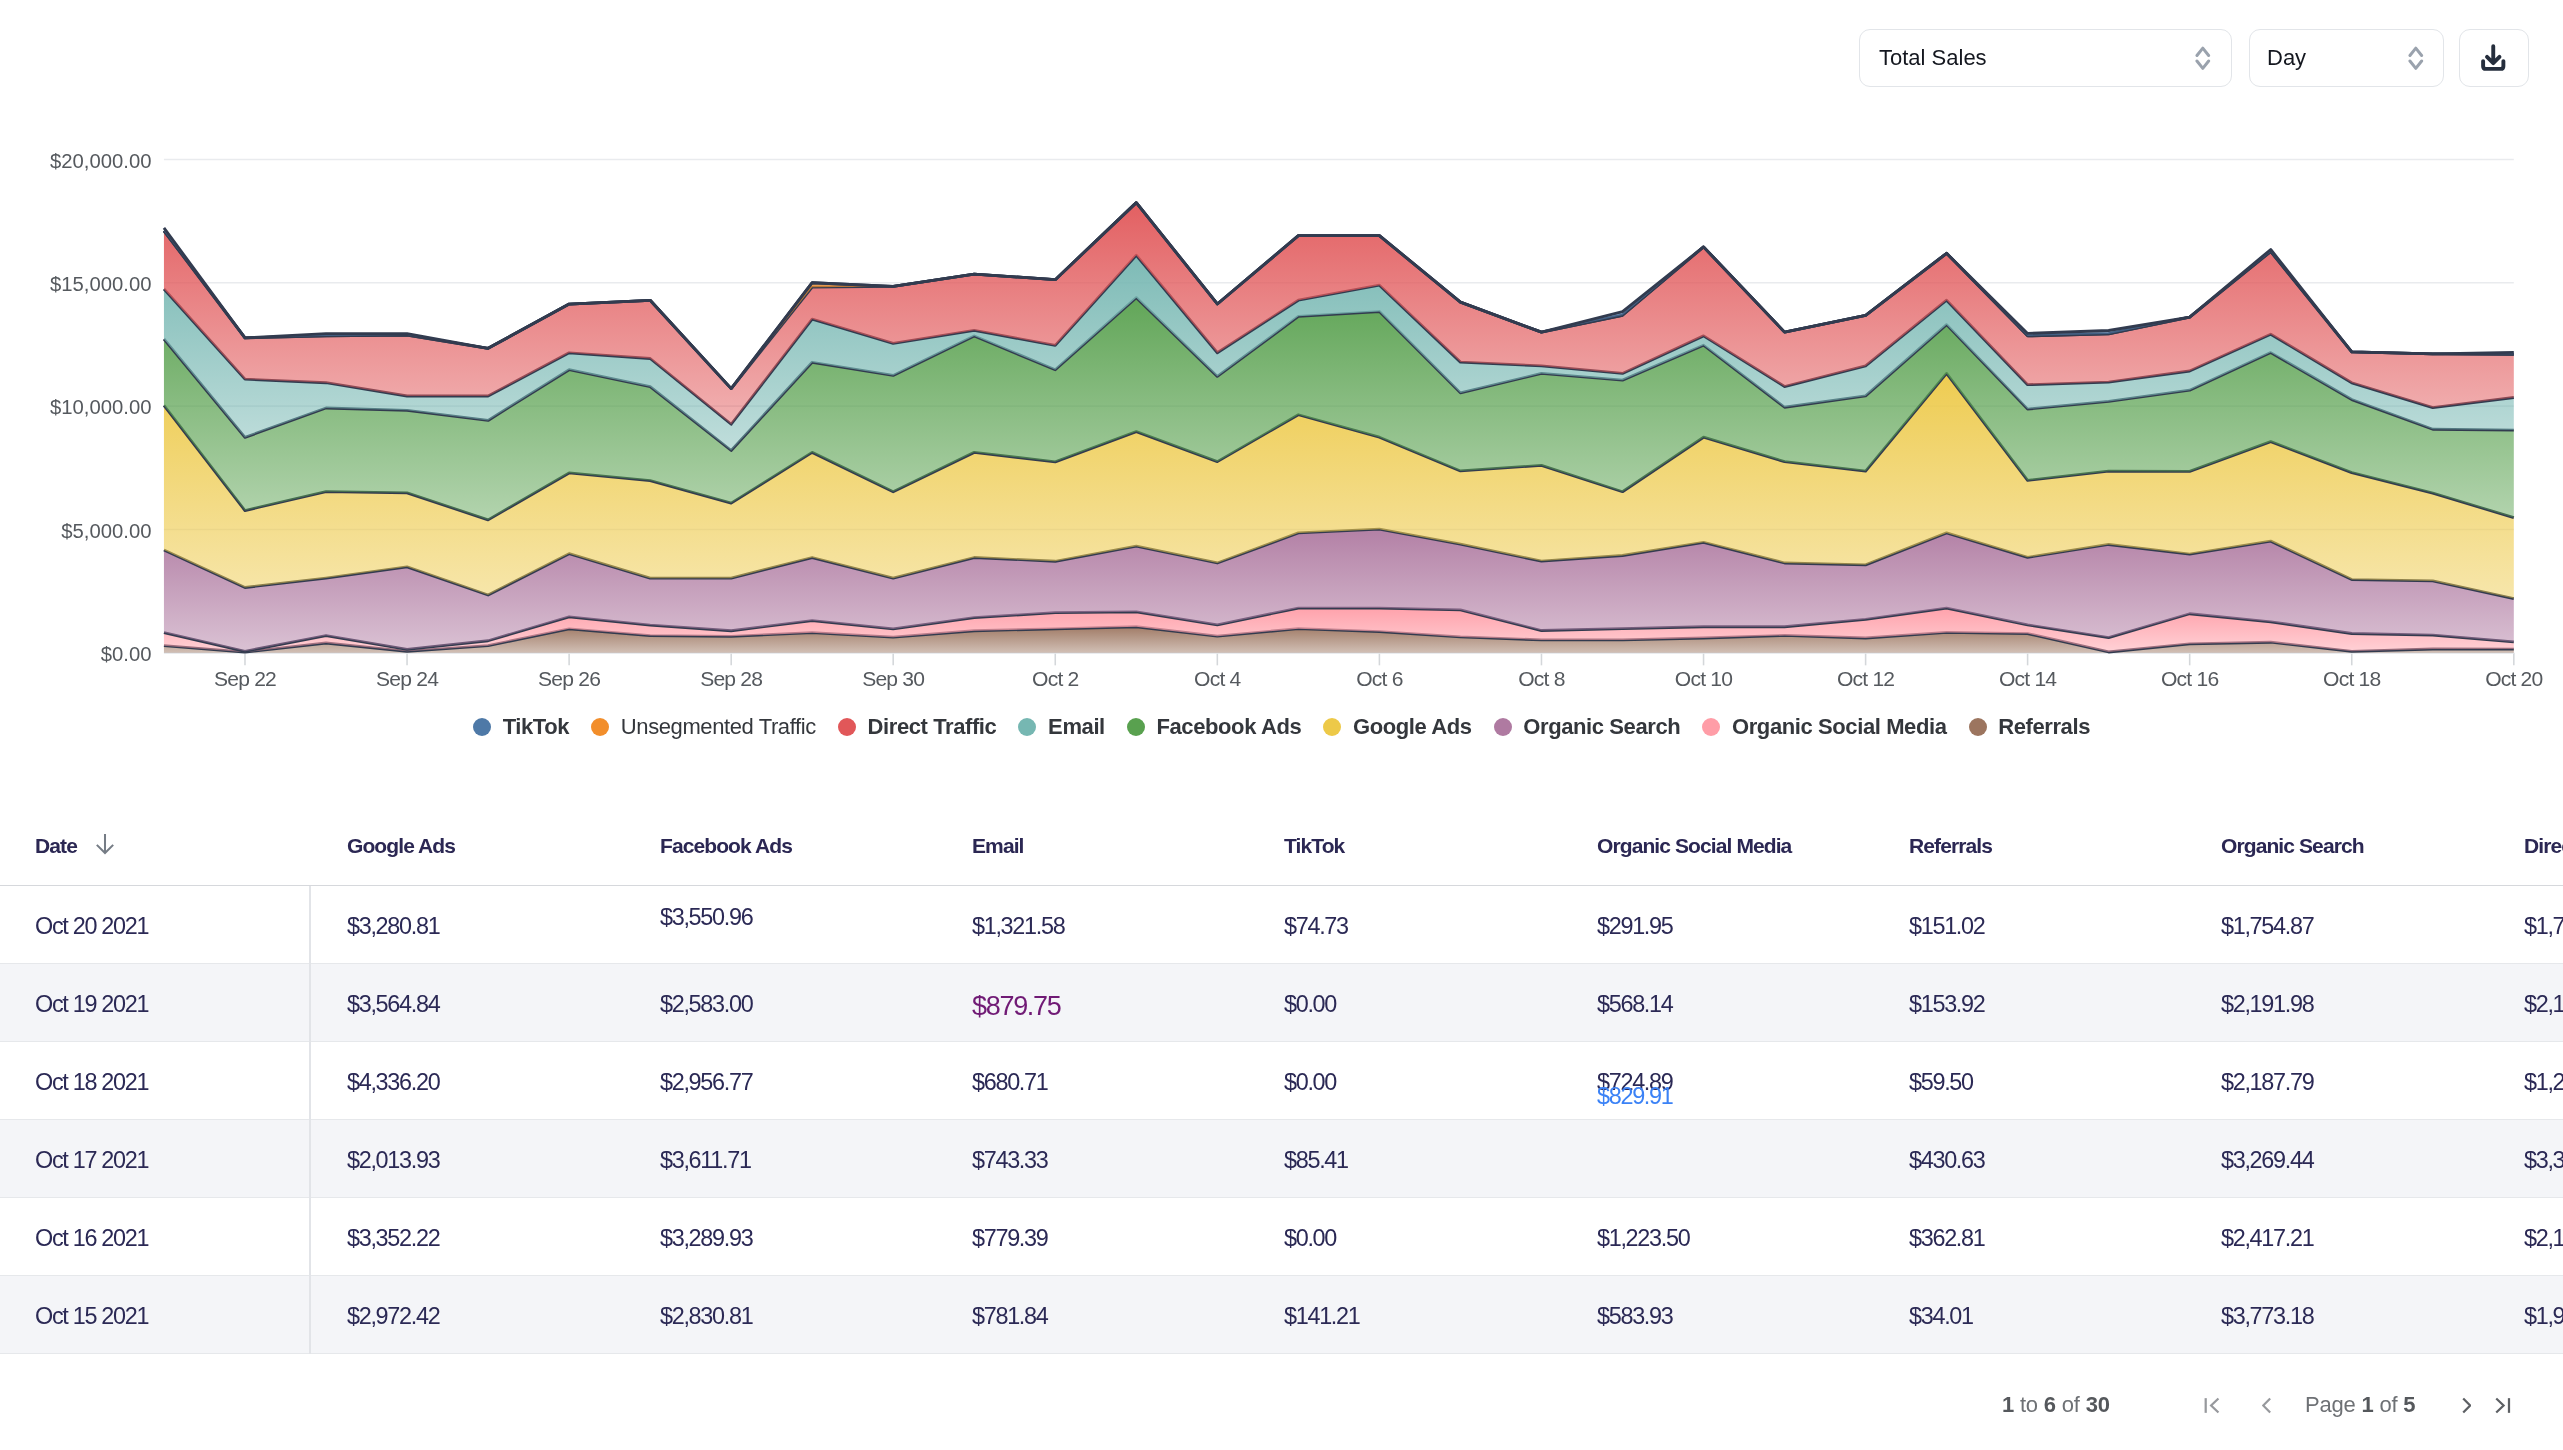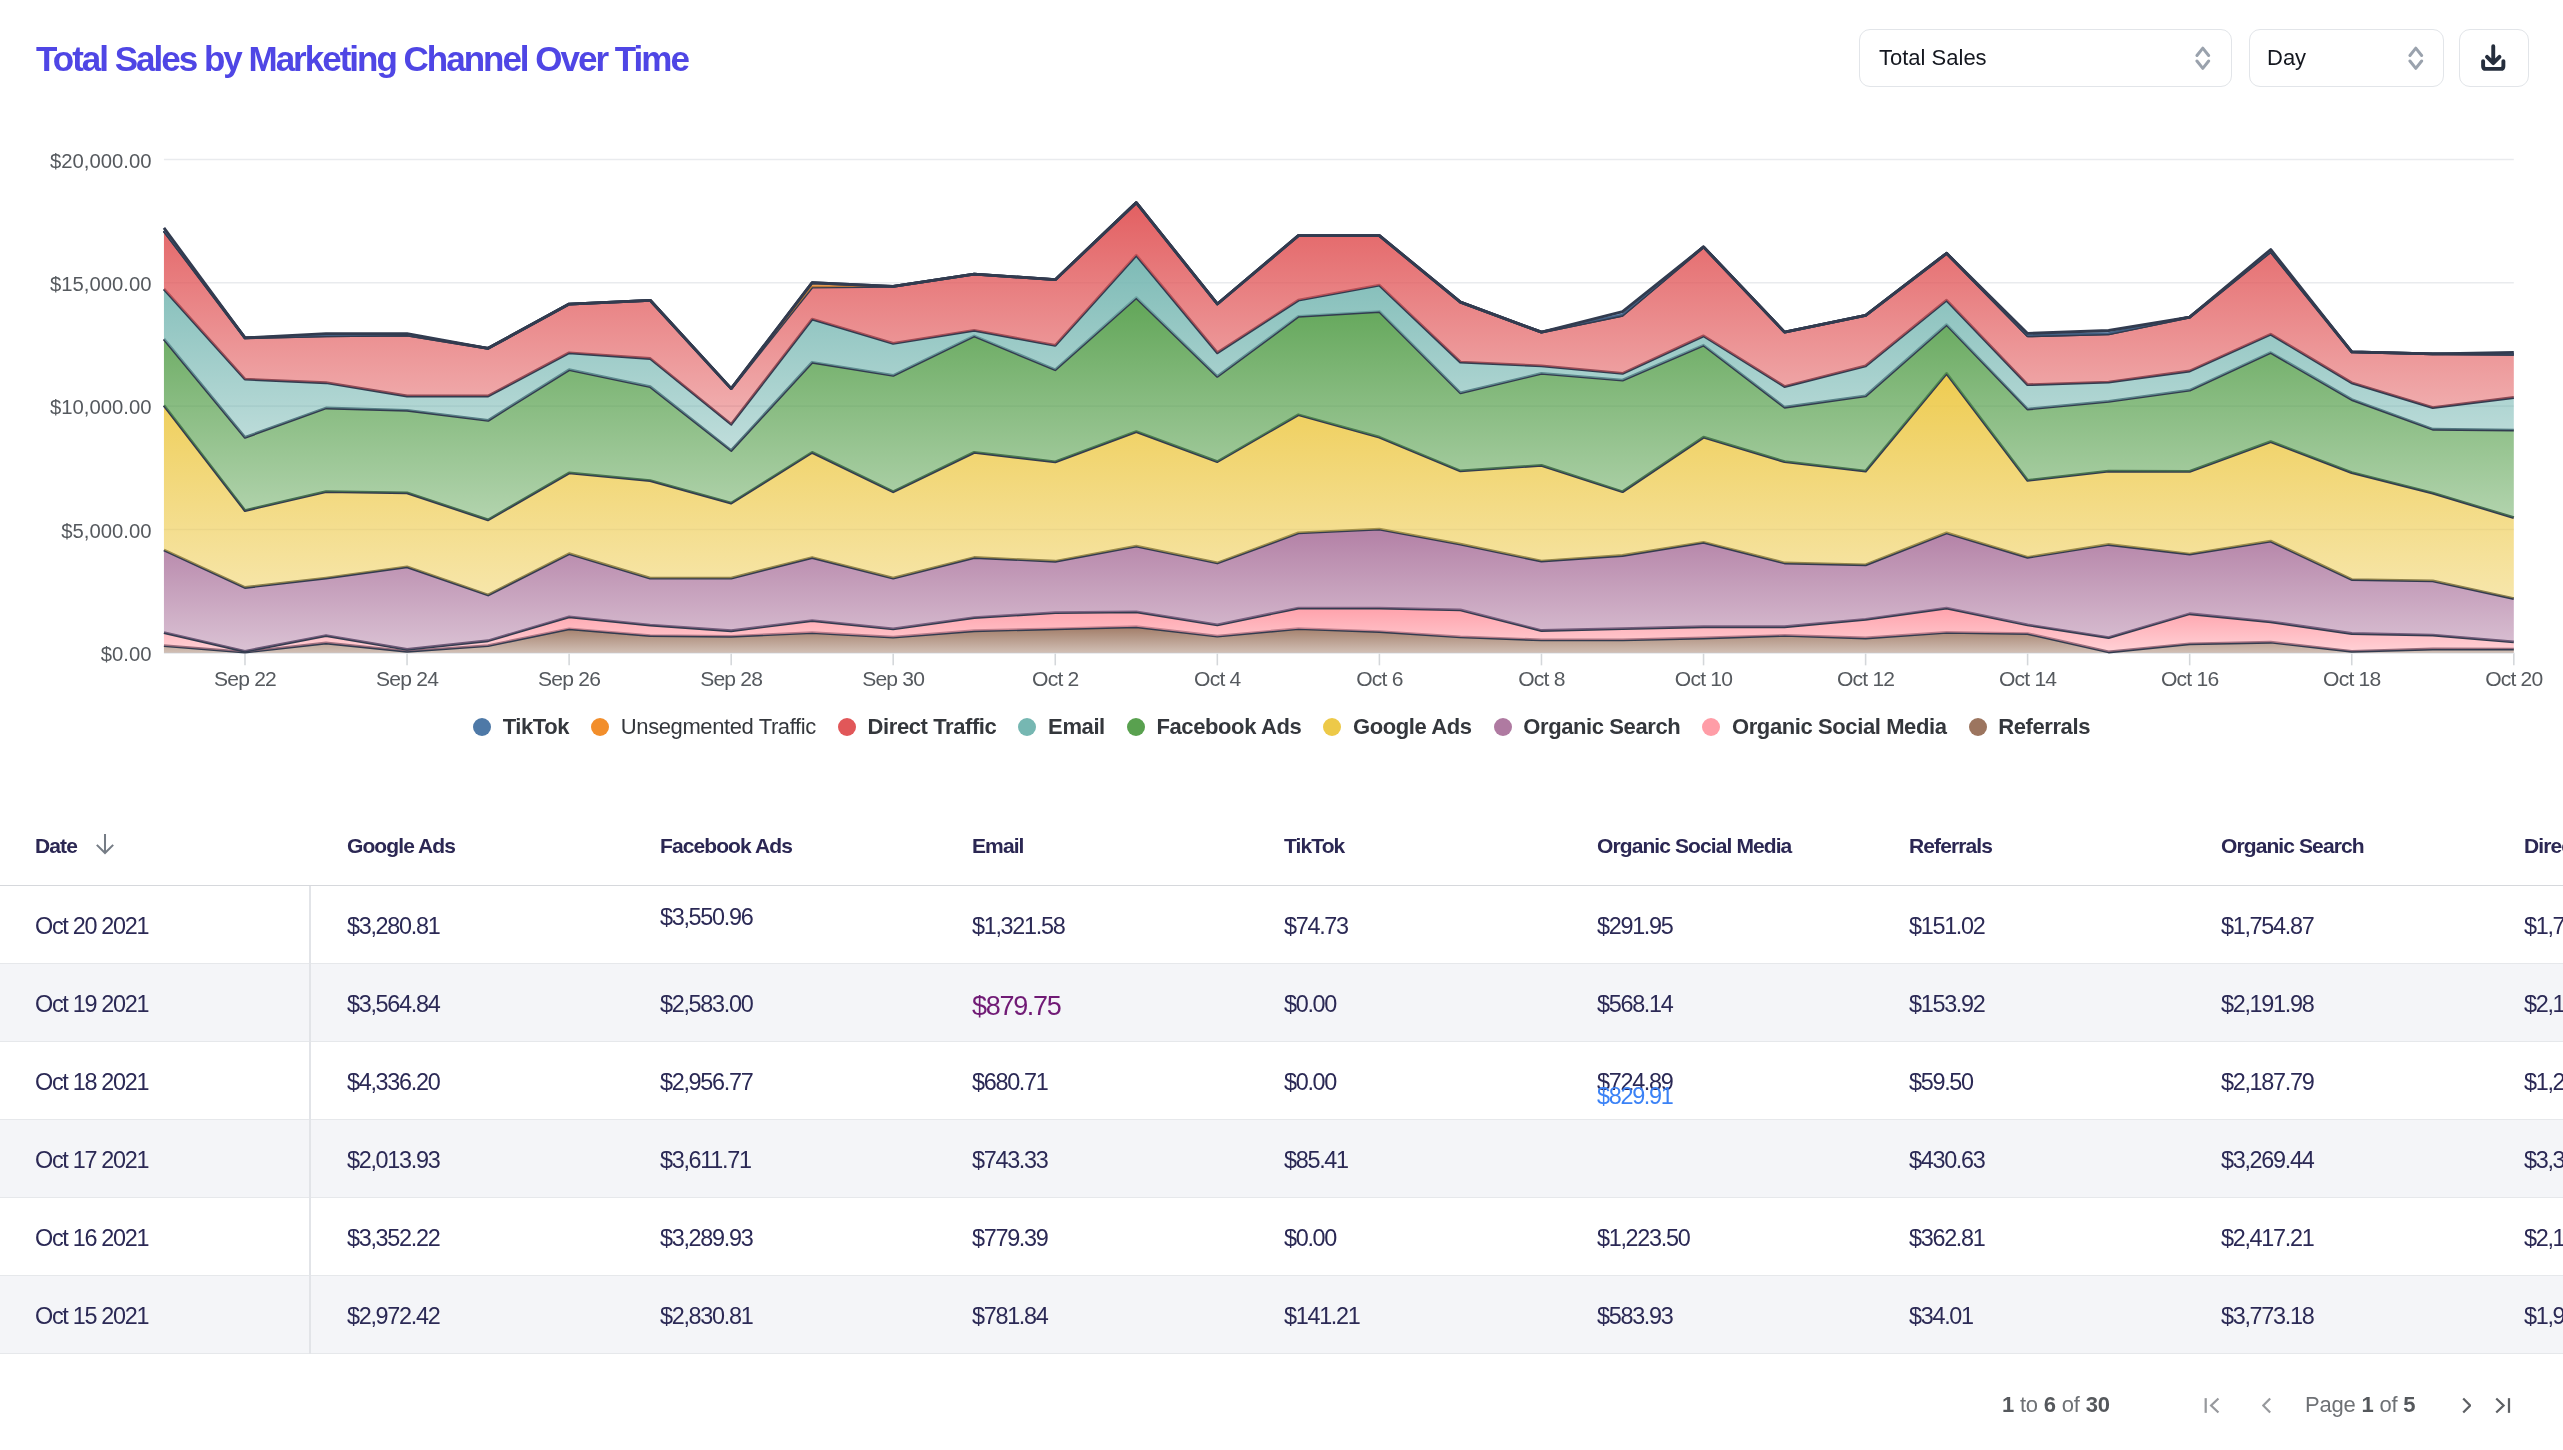--- a/index.html
+++ b/index.html
@@ -1,19 +1,18 @@
 <!DOCTYPE html>
 <html style="font-size:12.5px"><head><meta charset="utf-8">
 <style>
 html,body{margin:0;padding:0;background:#fff;font-family:'Liberation Sans',sans-serif;}
 #page{position:relative;width:2563px;height:1451px;overflow:hidden;background:#fff;}
 </style></head>
 <body>
 <div id="page">
-<div style="position:absolute;left:36px;top:41px;font-size:35px;line-height:1;font-weight:700;letter-spacing:-2px;color:#4f46e5;white-space:nowrap">Total Sales by Marketing Channel Over Time</div>
 
 <div style="position:absolute;left:1859px;top:29px;width:373px;height:58px;border:1.6px solid #e2e5e9;border-radius:11px;box-sizing:border-box;background:#fff"></div>
 <div style="position:absolute;left:1879px;top:47px;font-size:22px;line-height:1;color:#14171f">Total Sales</div>
 <svg style="position:absolute;left:2195px;top:45px" width="15.6" height="26.5" viewBox="0 0 20 34">
       <path d="M2.5 13.5 L10 4 L17.5 13.5 M2.5 20.5 L10 30 L17.5 20.5" fill="none" stroke="#9aa2ad" stroke-width="3.8" stroke-linecap="round" stroke-linejoin="round"></path>
     </svg>
 <div style="position:absolute;left:2249px;top:29px;width:195px;height:58px;border:1.6px solid #e2e5e9;border-radius:11px;box-sizing:border-box;background:#fff"></div>
 <div style="position:absolute;left:2267px;top:47px;font-size:22px;line-height:1;color:#14171f">Day</div>
 <svg style="position:absolute;left:2408px;top:45px" width="15.6" height="26.5" viewBox="0 0 20 34">
       <path d="M2.5 13.5 L10 4 L17.5 13.5 M2.5 20.5 L10 30 L17.5 20.5" fill="none" stroke="#9aa2ad" stroke-width="3.8" stroke-linecap="round" stroke-linejoin="round"></path>

